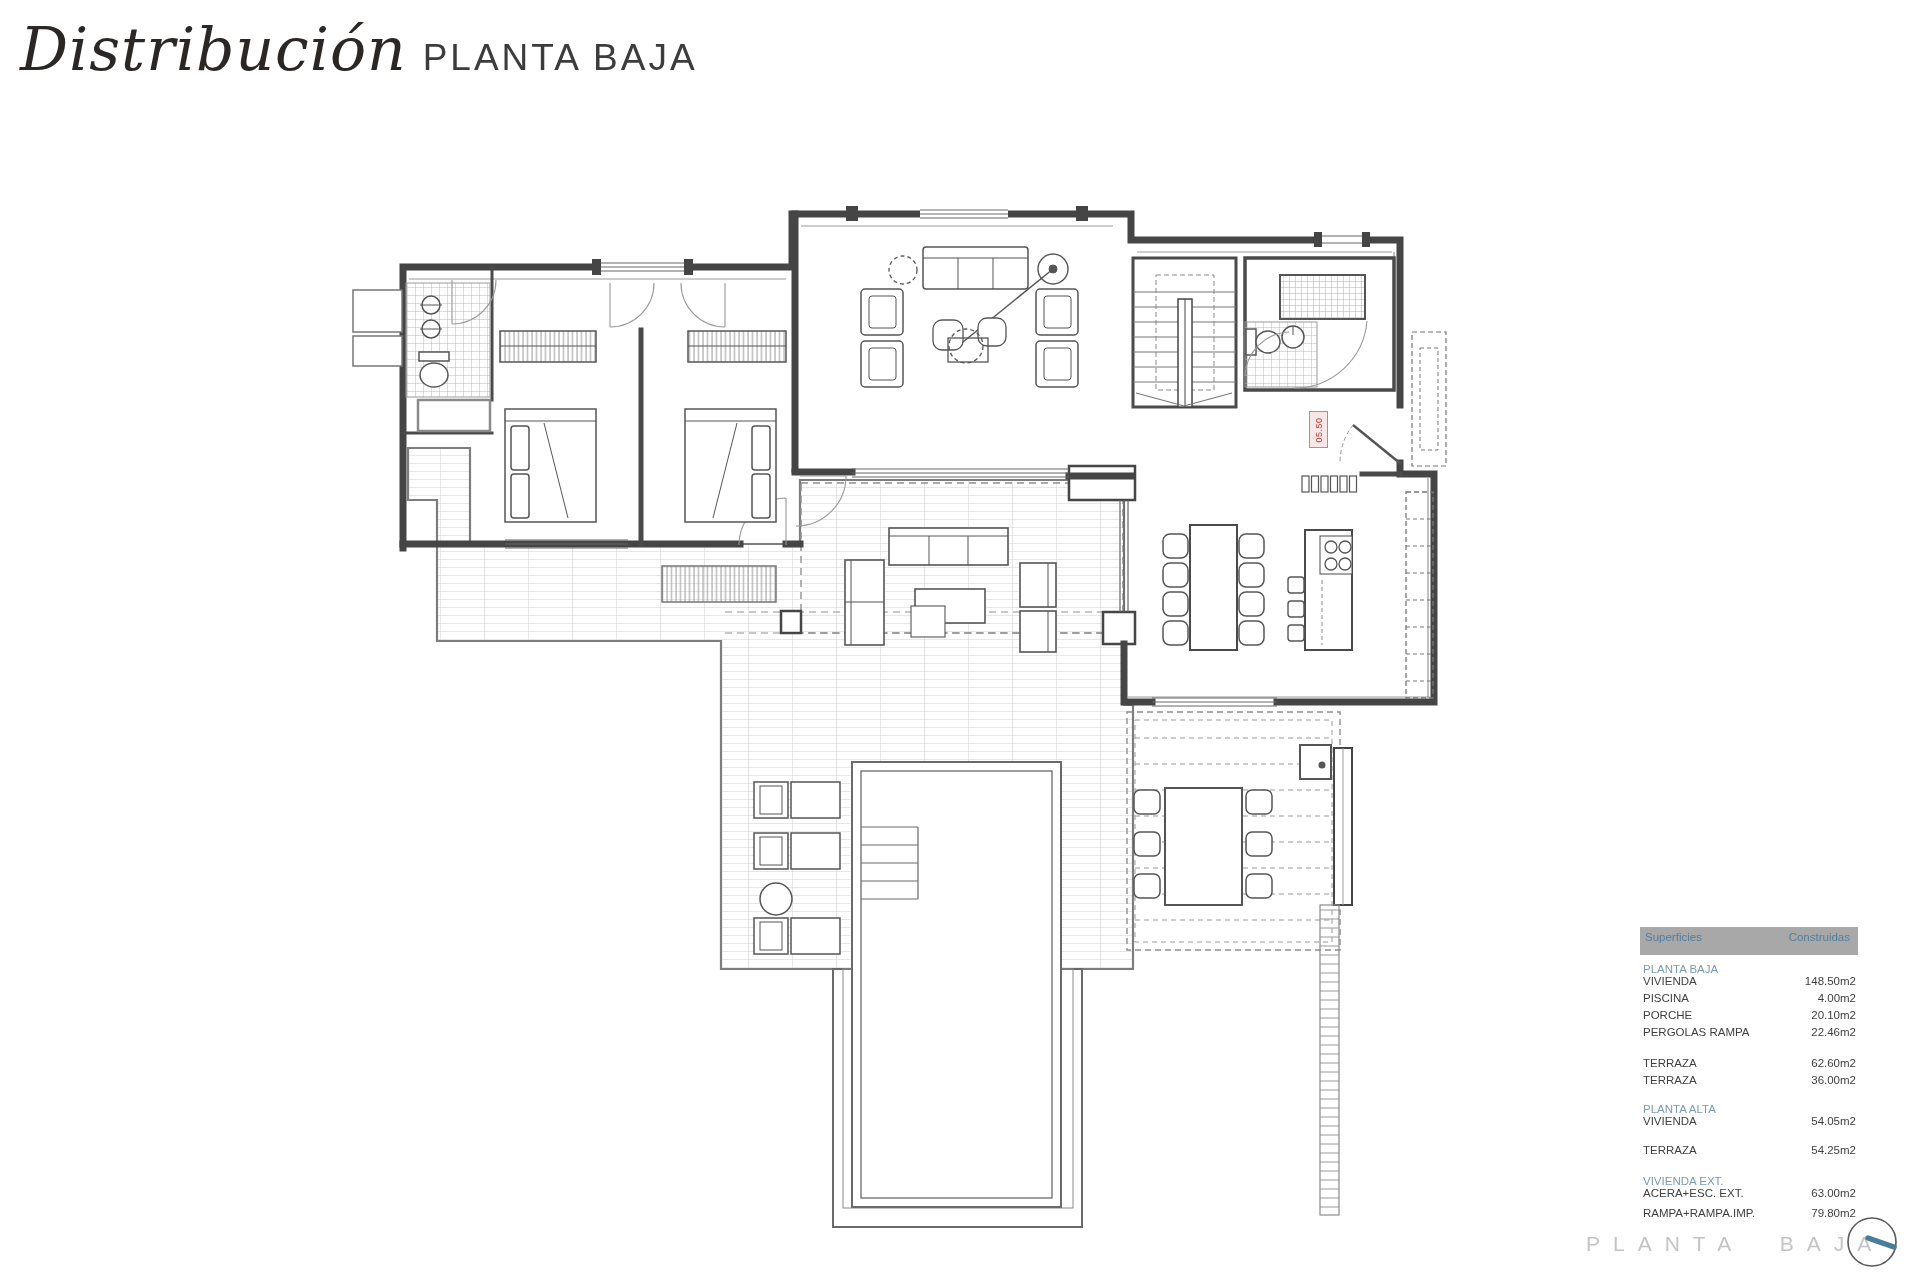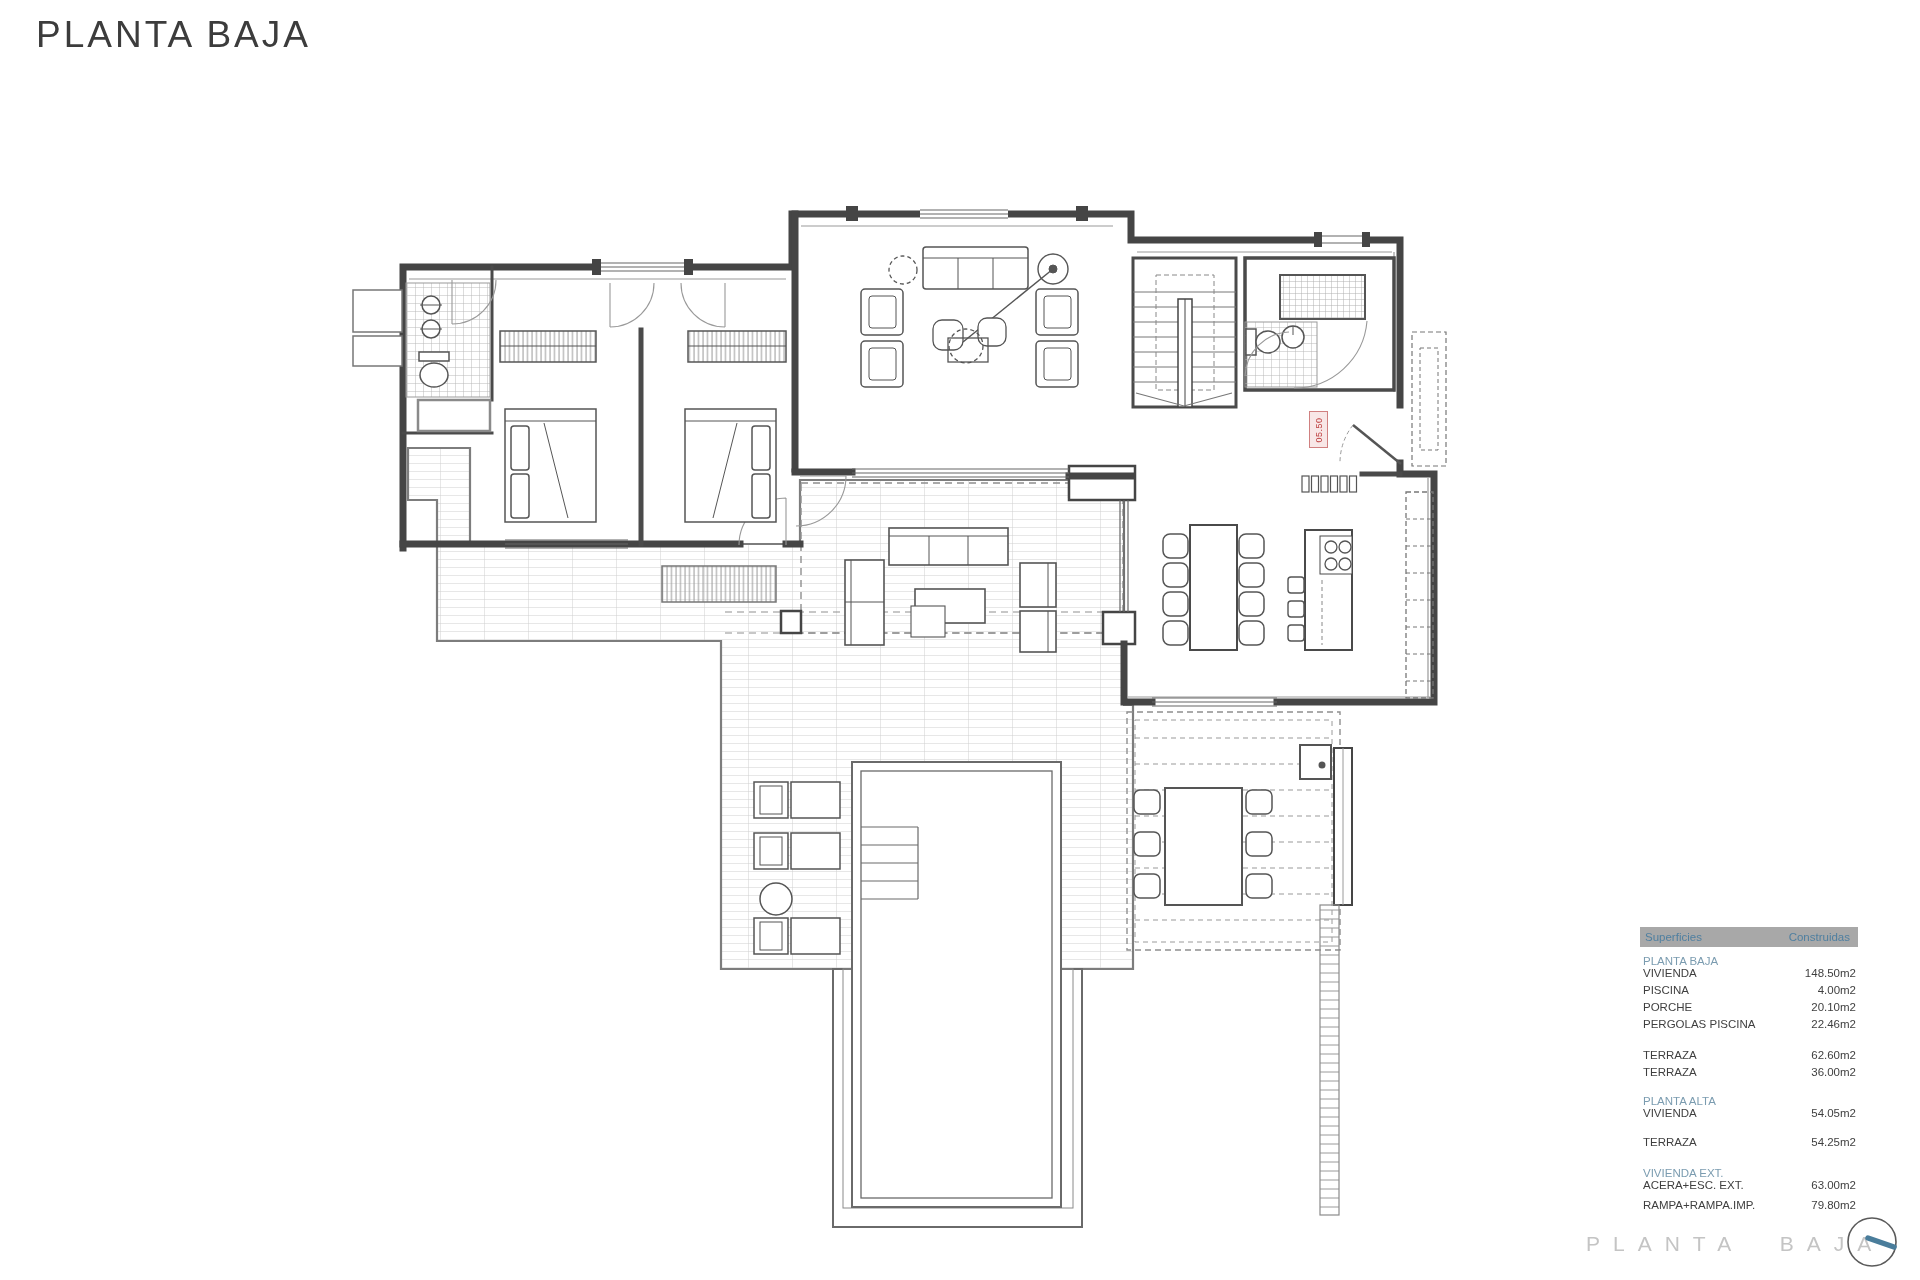--- a/index.html
+++ b/index.html
@@ -12,36 +12,37 @@
   .hdr .subtitle{font-size:37px;color:#3c3c3c;letter-spacing:3px;margin-left:16px;font-weight:400;}
   
   svg.plan{position:absolute;left:0;top:0;}
   
   .room-label{position:absolute;left:1309px;top:411px;width:17px;height:35px;
               border:1px solid #d08080;background:#f8e7e7;display:flex;align-items:center;justify-content:center;}
   .room-label span{transform:rotate(-90deg);font-size:9px;color:#bb3a3a;white-space:nowrap;letter-spacing:.5px;}
   
   .surfaces{position:absolute;left:1640px;top:927px;width:218px;font-size:11.5px;color:#3f3f3f;}
   .surfaces .thead{height:20px;background:#a8a8a8;display:flex;justify-content:space-between;
-                   align-items:center;padding:0 8px 0 5px;color:#4f7fa0;}
+                   align-items:center;padding:0 8px 8px 5px;color:#4f7fa0;}
   .surfaces .row{display:flex;justify-content:space-between;height:17px;padding:0 2px 0 3px;}
   .surfaces .row .v{text-align:right;margin-left:36px;}
   .surfaces .row.section{color:#7b9cb0;height:12px;}
   .mt8{margin-top:8px}.mt14{margin-top:14px}.mt12{margin-top:12px}.mt6{margin-top:12px}.mt3{margin-top:3px}
   
   .footer-label{position:absolute;left:1586px;top:1232px;font-size:21px;color:#c4c4c4;
                 letter-spacing:13px;word-spacing:18px;white-space:nowrap;}
   .logo{position:absolute;left:1843px;top:1213px;}
 </style>
 </head>
 <body>
 
 <div class="stage">
 
   <div class="hdr">
+    <span class="title">Distribución</span>
     <span class="subtitle">PLANTA BAJA</span>
   </div>
 
   <svg class="plan" width="1920" height="1280" viewBox="0 0 1920 1280">
     <defs>
       <pattern id="pTerr" width="44" height="8" patternUnits="userSpaceOnUse">
         <path d="M0,8 H44 M0,0 V8" stroke="#cfcfcf" stroke-width="1" fill="none"></path>
       </pattern>
       <pattern id="pBath" width="8" height="8" patternUnits="userSpaceOnUse">
         <path d="M0,8 H8 M8,0 V8" stroke="#b9b9b9" stroke-width="1" fill="none"></path>
@@ -357,21 +358,21 @@
       </div>
     <div class="row">
         <span>PISCINA</span>
         <span class="v">4.00m2</span>
       </div>
     <div class="row">
         <span>PORCHE</span>
         <span class="v">20.10m2</span>
       </div>
     <div class="row">
-        <span>PERGOLAS PISCINA</span>
+        <span>PERGOLAS RAMPA</span>
         <span class="v">22.46m2</span>
       </div>
     <div class="row mt14">
         <span>TERRAZA</span>
         <span class="v">62.60m2</span>
       </div>
     <div class="row">
         <span>TERRAZA</span>
         <span class="v">36.00m2</span>
       </div>

